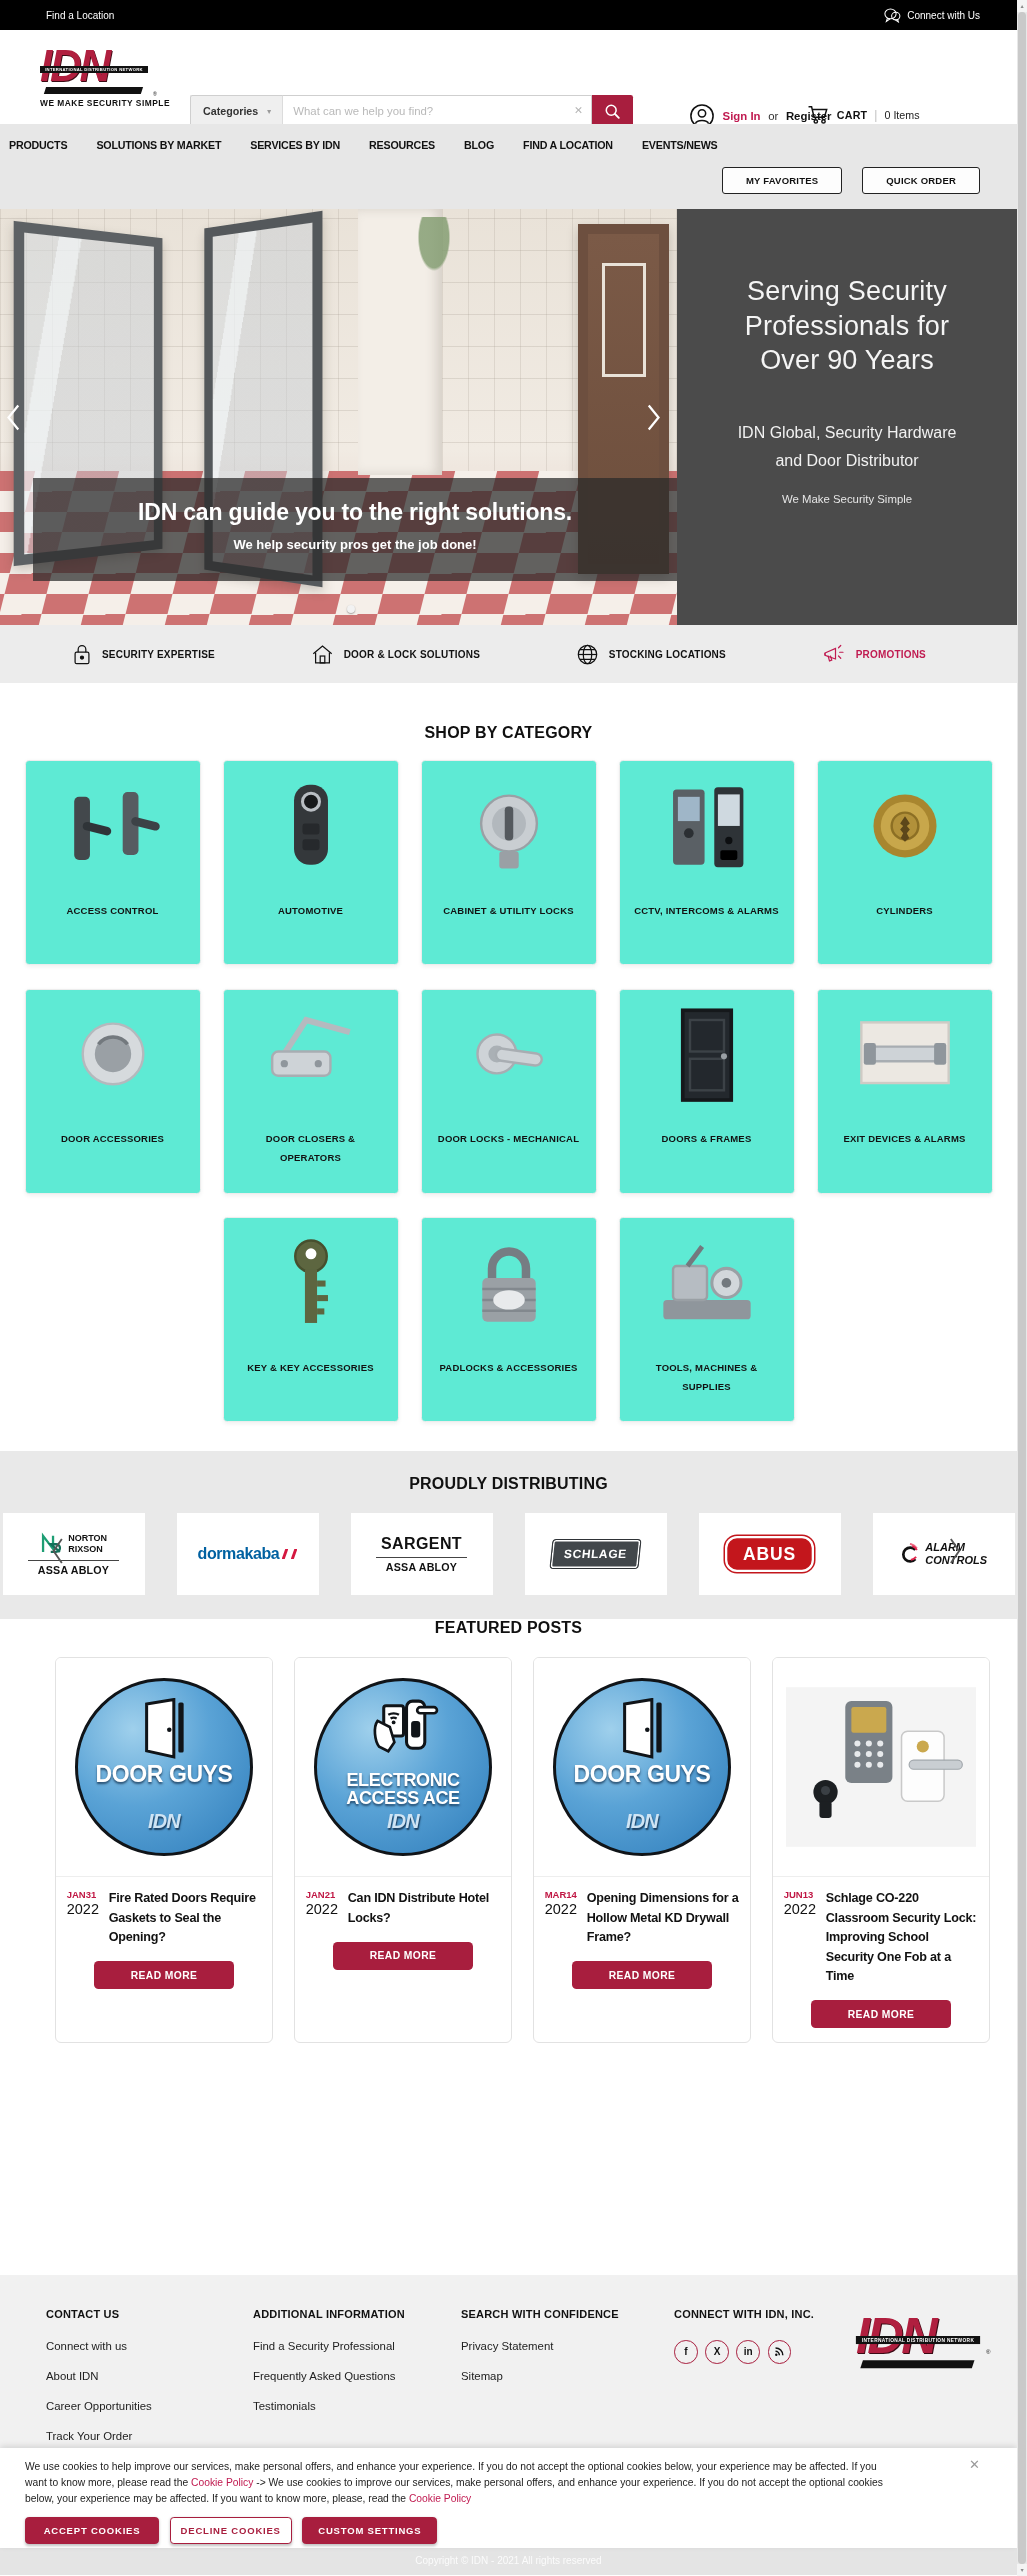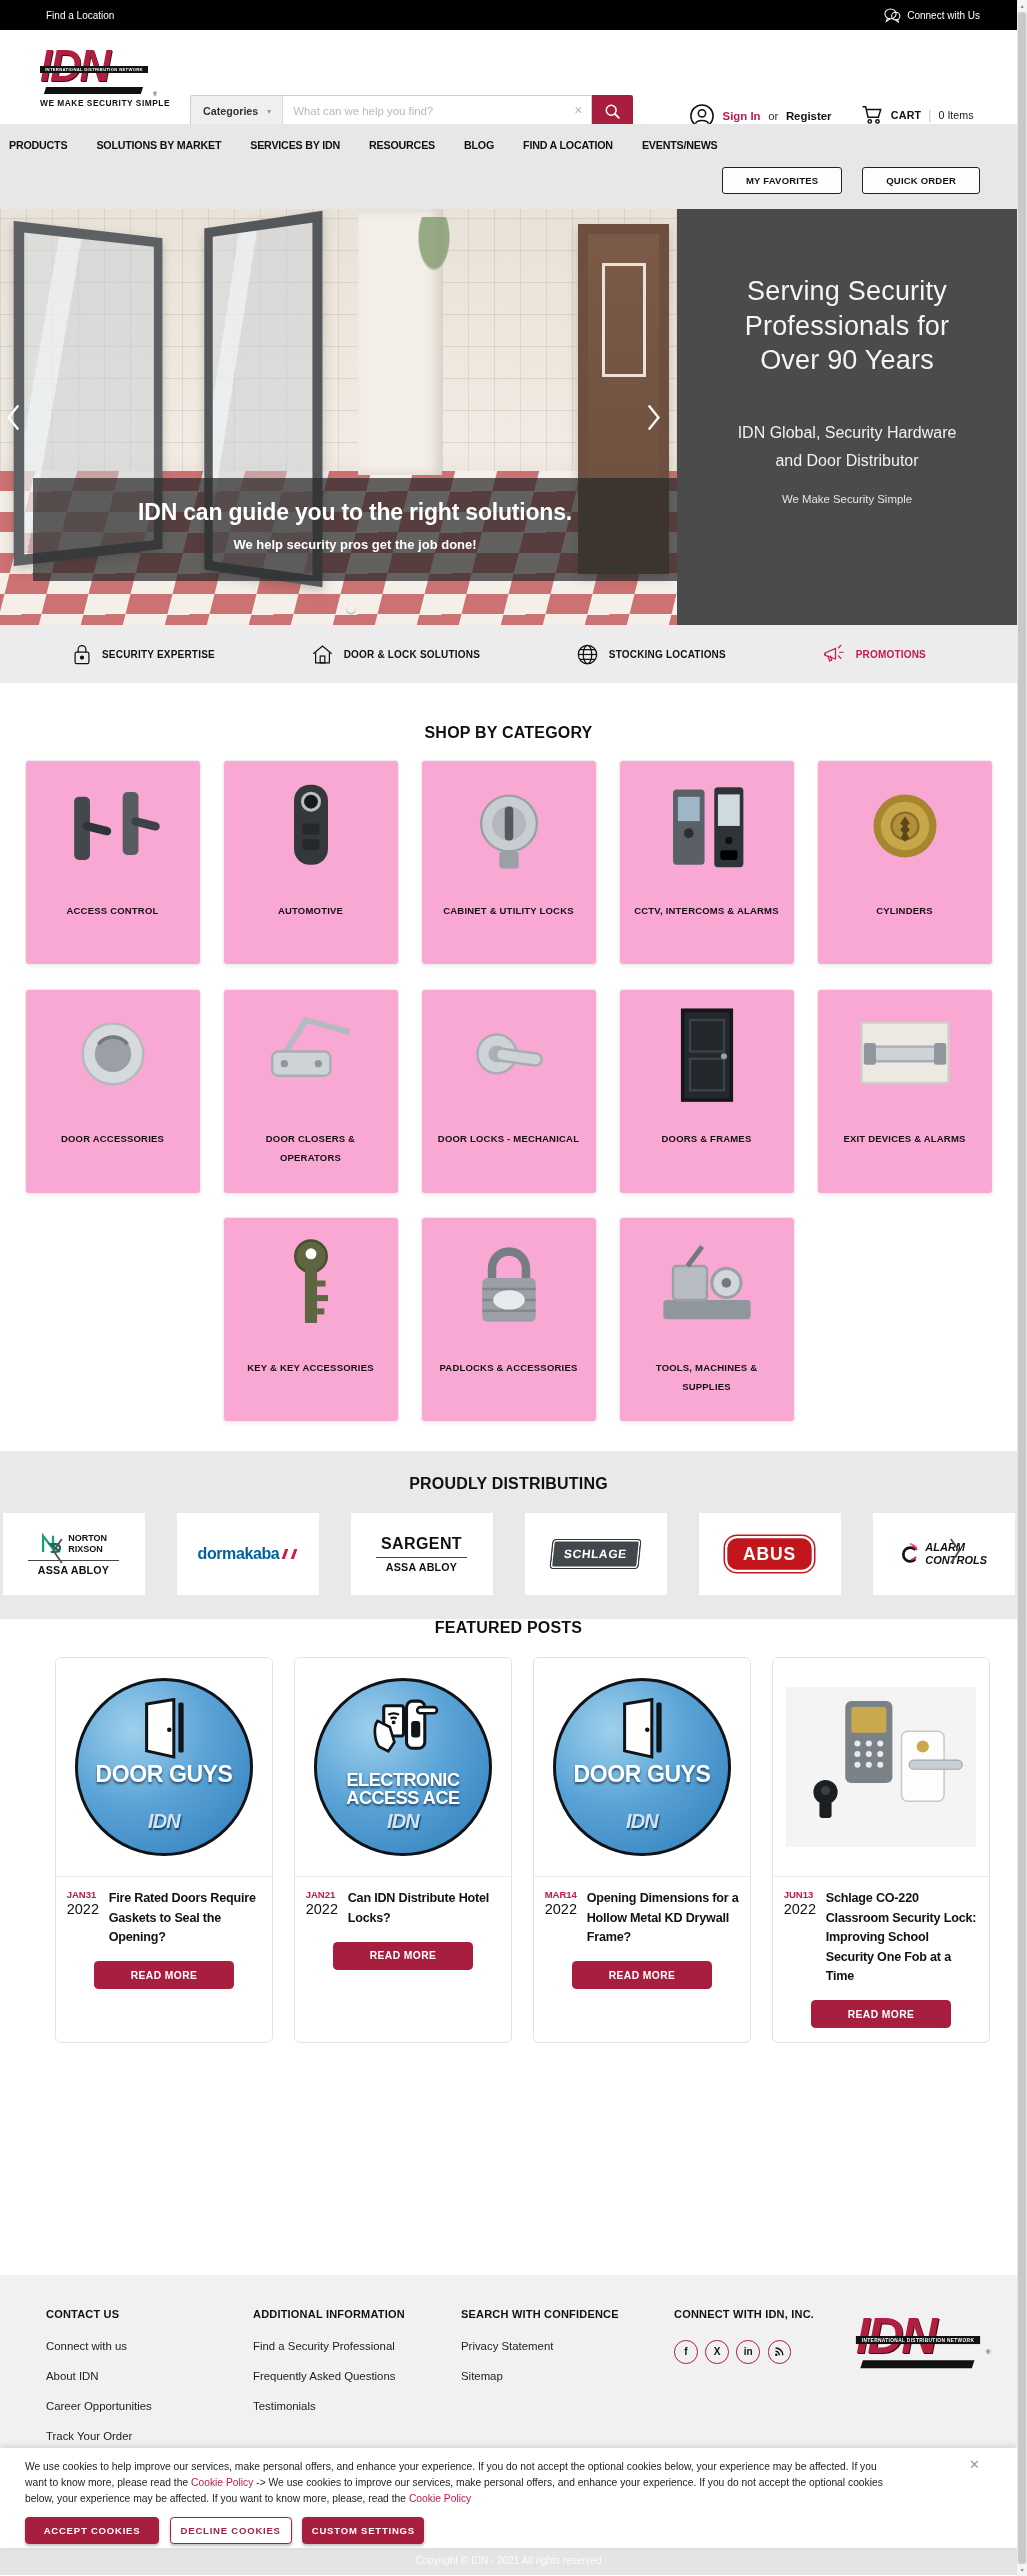--- a/index.html
+++ b/index.html
@@ -31,21 +31,21 @@
   .cat-select .chev { color:#9a9a9a; font-size:6.8px; }
   .search-input { flex:1; border:0.8px solid #cfcfcf; border-left:0.8px solid #dcdcdc; font-size:11.4px; padding:0 26px 0 10.7px; color:#333; outline:none; }
   .search-input::placeholder { color:#b9b9b9; }
   .search-clear { position:absolute; right:50px; top:9px; color:#b5b5b5; font-size:10.7px; cursor:pointer; }
   .search-btn { width:41px; background:#a81e3e; border:none; border-radius:0 2.3px 2.3px 0; display:flex; align-items:center; justify-content:center; cursor:pointer; }
 
   .account { position:absolute; left:689px; top:73px; display:flex; align-items:center; gap:7.6px; font-size:11.4px; }
   .signin { color:#c01a50; font-weight:700; cursor:pointer; }
   .register { font-weight:700; color:#111; cursor:pointer; }
   .or { color:#333; }
-  .cartwrap { position:absolute; left:861px; top:73px; display:flex; align-items:center; gap:6.8px; font-size:10.7px; }
+  .cartwrap { position:absolute; left:807px; top:73px; display:flex; align-items:center; gap:6.8px; font-size:10.7px; }
   .cart-label { font-weight:700; color:#111; letter-spacing:0.2px; }
   .cart-sep { color:#c9c9c9; font-size:13.7px; font-weight:300; }
   .cart-items { color:#222; }
 
   
   .navwrap { height:85px; background:#e7e7e7; position:relative; }
   .menu { display:flex; gap:29px; padding:14.5px 0 0 9px; }
   .menu .item { font-size:10.7px; font-weight:700; color:#111; letter-spacing:-0.2px; cursor:pointer; white-space:nowrap; }
   .navbtns { position:absolute; right:37px; top:43px; display:flex; gap:20px; }
   .outline-btn { background:#fdfdfd; border:1.1px solid #222; border-radius:3px; font-size:9.5px; font-weight:700; letter-spacing:0.2px; color:#111; padding:6.8px 23px; cursor:pointer; }
@@ -82,21 +82,21 @@
   .features { height:58px; background:#ececec; display:flex; align-items:center; justify-content:space-between; padding:0 91px 0 72px; }
   .feat { display:flex; align-items:center; gap:10px; cursor:pointer; }
   .feat .lbl { font-size:10px; font-weight:700; color:#111; letter-spacing:0.2px; }
   .feat.promo .lbl { color:#c01a50; }
 
   
   .cats { height:768px; background:#fff; }
   .section-title { text-align:center; font-size:16px; font-weight:700; color:#111; letter-spacing:0.2px; }
   .cats .section-title { padding-top:41px; }
   .cat-grid { display:flex; flex-wrap:wrap; justify-content:center; gap:23.6px 22px; margin-top:18px; }
-  .cat-card { width:176px; height:205px; background:#f9a8d4; border:0.8px solid #ededed; border-radius:4.6px; box-shadow:0 1.5px 4.6px rgba(0,0,0,.06); cursor:pointer; padding-top:13.7px; text-align:center; }
+  .cat-card { width:176px; height:205px; background:#5eead4; border:0.8px solid #ededed; border-radius:4.6px; box-shadow:0 1.5px 4.6px rgba(0,0,0,.06); cursor:pointer; padding-top:13.7px; text-align:center; }
   .cat-card svg { display:block; margin:0 auto; }
   .cat-card .lbl { font-size:9.5px; font-weight:700; color:#111; letter-spacing:0.2px; line-height:2; margin-top:12px; padding:0 10.7px; }
 
   
   .brands { height:168px; background:#e9e9e9; position:relative; }
   .brands .section-title { padding-top:24px; }
   .brand-row { display:flex; justify-content:center; gap:32px; margin-top:20px; }
   .brand-box { width:142px; height:82px; background:#fff; display:flex; flex-direction:column; align-items:center; justify-content:center; cursor:pointer; overflow:hidden; }
   .brand-arrow { position:absolute; top:85px; width:16.7px; height:30px; cursor:pointer; }
   .brand-arrow.left { left:49px; } .brand-arrow.right { right:53px; }
@@ -141,21 +141,21 @@
 
   
   .cookie { height:100px; background:#fff; box-shadow:0 -2.3px 6px rgba(0,0,0,.12); position:relative; padding:10.7px 129px 0 25px; z-index:10; }
   .cookie-text { font-size:10.3px; color:#222; line-height:1.58; max-width:883px; }
   .cookie-link { color:#c01a50; cursor:pointer; }
   .cookie-close { position:absolute; right:37px; top:9px; color:#9a9a9a; font-size:13px; cursor:pointer; }
   .cookie-btns { display:flex; gap:10.7px; margin-top:10px; }
   .cbtn { border-radius:3.8px; font-size:9.5px; font-weight:700; letter-spacing:0.8px; padding:6.8px 0; text-align:center; cursor:pointer; box-shadow:0 1.5px 3px rgba(0,0,0,.25); }
   .cbtn.fill { background:#a81e3e; color:#fff; border:1.1px solid #a81e3e; }
   .cbtn.ghost { background:#fff; color:#a81e3e; border:1.1px solid #a81e3e; }
-  .cbtn.b1 { width:134px; } .cbtn.b2 { width:122px; } .cbtn.b3 { width:122px; }
+  .cbtn.b1 { width:134px; } .cbtn.b2 { width:122px; } .cbtn.b3 { width:135px; }
 
   .copyright { height:27px; background:#e4e4e4; text-align:center; font-size:10px; color:#fbfbfb; line-height:26px; }
 </style>
 </head>
 <body>
 
 <div class="topbar">
   <span>Find a Location</span>
   <span class="right">
     <svg width="18" height="16.7" viewBox="0 0 24 22">

